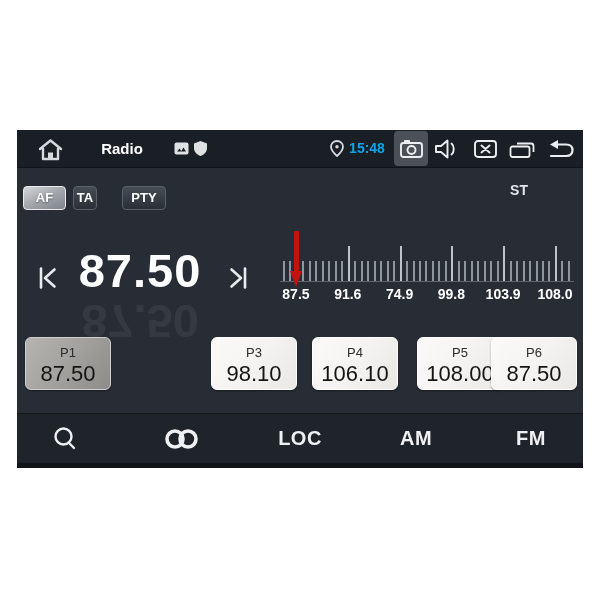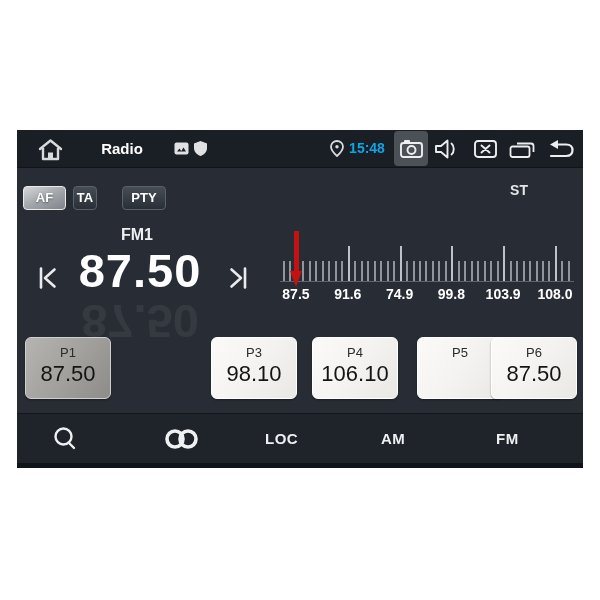--- a/index.html
+++ b/index.html
@@ -33,29 +33,29 @@
   .scale{position:absolute;left:266px;top:115px;width:288px;height:37px;}
   .tick{position:absolute;bottom:0;width:2px;height:21px;background:#8e959c;}
   .tick.major{height:36px;background:#bcc2c8;}
   .scale-line{position:absolute;left:263px;top:151px;width:294px;height:1px;background:#60656c;}
   .scale-labels{position:absolute;left:266px;top:156px;width:340px;height:18px;}
   .scale-label{position:absolute;top:0;width:54px;text-align:center;font-size:14px;font-weight:bold;color:#fff;}
   .needle{position:absolute;left:277px;top:101px;width:5px;height:42px;background:#c21212;}
   .needle-arrow{position:absolute;left:273px;top:141px;width:0;height:0;
     border-left:6.5px solid transparent;border-right:6.5px solid transparent;border-top:16px solid #c21212;}
   
-  .preset{position:absolute;top:207px;width:86px;height:62px;border-radius:6px;box-sizing:border-box;cursor:pointer;
+  .preset{position:absolute;top:207px;width:86px;height:53px;border-radius:6px;box-sizing:border-box;cursor:pointer;
     background:linear-gradient(125deg,#fbfaf8 0%,#f4f3f1 50%,#eae8e5 100%);
     border:1px solid #ffffff;text-align:center;color:#141414;box-shadow:0 1px 2px rgba(0,0,0,.4);}
   .preset.active{background:linear-gradient(125deg,#b6b4b1 0%,#a3a19e 50%,#8e8c89 100%);border-color:#cfcfcf;}
   .preset .plabel{font-size:13px;margin-top:7px;color:#2c2c2c;}
   .preset .pfreq{font-size:22px;margin-top:1px;font-weight:normal;}
   
   .bottombar{position:absolute;left:0;top:283px;width:566px;height:49px;background:#1f242b;border-top:1px solid #13161b;}
-  .bottombar .btxt{position:absolute;top:0;width:70px;line-height:49px;color:#eef0f2;font-size:15px;font-weight:bold;letter-spacing:.5px;cursor:pointer;}
+  .bottombar .btxt{position:absolute;top:0;width:70px;text-align:center;line-height:49px;color:#eef0f2;font-size:20px;font-weight:bold;letter-spacing:.5px;cursor:pointer;}
   .bicon{position:absolute;cursor:pointer;}
   .bottom-edge{position:absolute;left:0;top:333px;width:566px;height:5px;background:#10141a;}
   svg{display:block;}
 </style>
 </head>
 <body>
 
 <div class="panel">
 
   <div class="topbar">
@@ -118,21 +118,20 @@
         <path d="M12 1 L4 5.5 L12 10 Z" fill="#eceef0"></path>
       </svg>
     </div>
   </div>
 
   <div class="rds-btn active" style="left:6px;width:43px;">AF</div>
   <div class="rds-btn" style="left:56px;width:24px;">TA</div>
   <div class="rds-btn" style="left:105px;width:44px;">PTY</div>
   <div class="st">ST</div>
 
-  <div class="band">FM1</div>
   <div class="freq-big">87.50</div>
   <div class="freq-reflect">87.50</div>
   <div class="seek seek-prev">
     <svg width="20" height="22" viewBox="0 0 20 22">
       <path d="M3 1.5 V20.5" stroke="#e9ebed" stroke-width="2.6" stroke-linecap="round"></path>
       <path d="M16.5 2.5 L7 11 L16.5 19.5" fill="none" stroke="#e9ebed" stroke-width="2.6" stroke-linecap="round" stroke-linejoin="round"></path>
     </svg>
   </div>
   <div class="seek seek-next">
     <svg width="20" height="22" viewBox="0 0 20 22">
@@ -207,20 +206,21 @@
   <div class="preset" style="left:194px;">
     <div class="plabel">P3</div>
     <div class="pfreq">98.10</div>
   </div>
   <div class="preset" style="left:287px;margin-left:8px;">
     <div class="plabel">P4</div>
     <div class="pfreq">106.10</div>
   </div>
   <div class="preset" style="left:380px;margin-left:20px;">
     <div class="plabel">P5</div>
+    <div class="pfreq">108.00</div>
   </div>
   <div class="preset" style="left:474px;">
     <div class="plabel">P6</div>
     <div class="pfreq">87.50</div>
   </div>
 
   <div class="bottombar">
     <div class="bicon" style="left:36px;top:12px;">
       <svg width="25" height="25" viewBox="0 0 25 25">
         <circle cx="10.5" cy="10.5" r="8" fill="none" stroke="#eef0f2" stroke-width="2.4"></circle>

